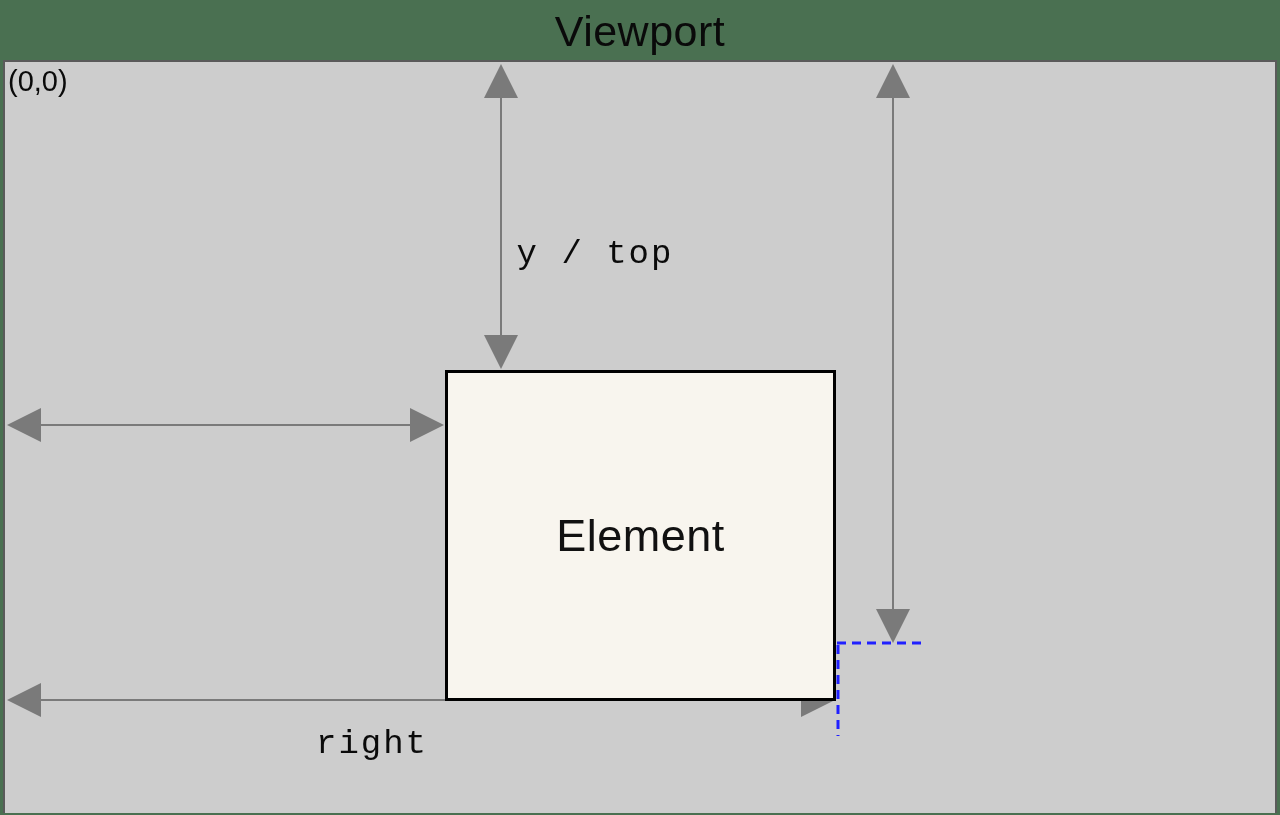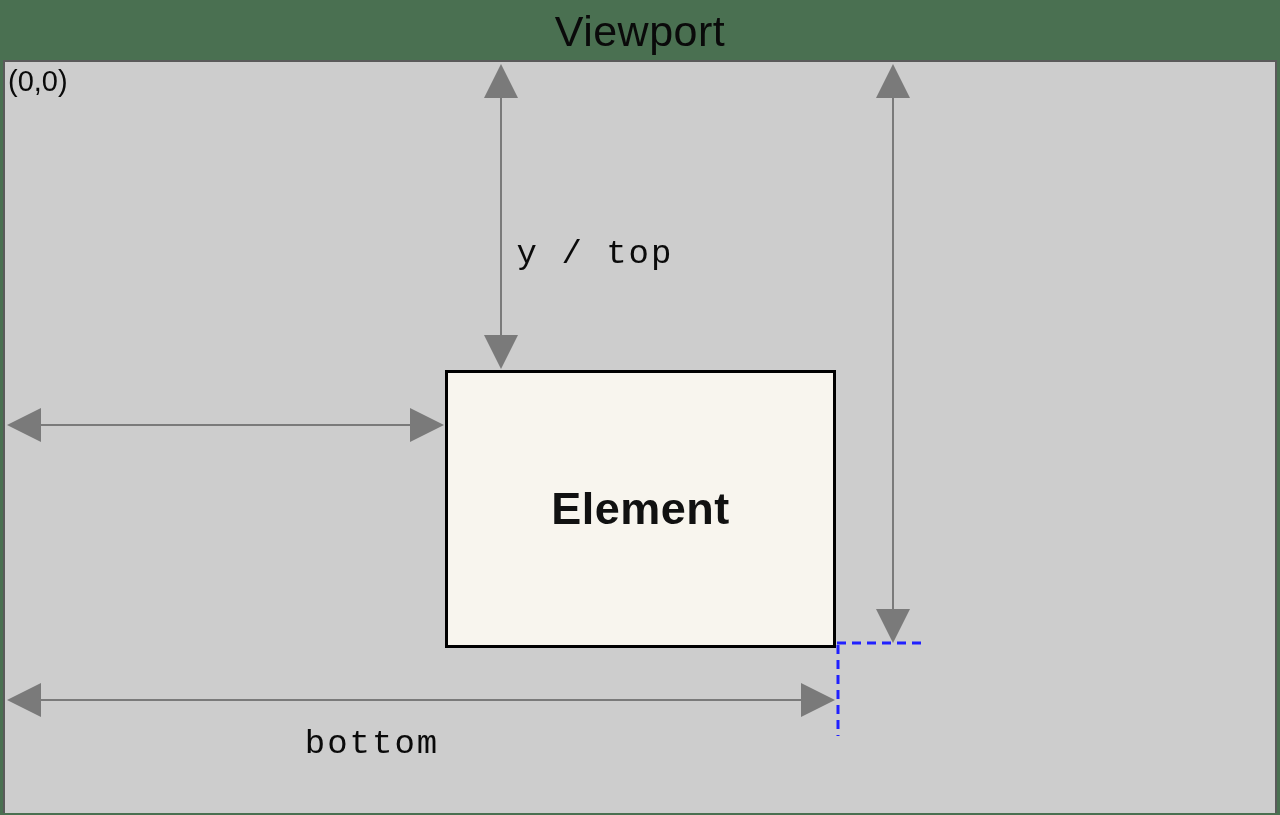--- a/index.html
+++ b/index.html
@@ -51,28 +51,27 @@
   .origin-label {
     position: absolute;
     left: 3px; top: 2px;
     font-size: 29px;
     line-height: 1.2;
     color: #0a0a0a;
   }
   .element-box {
     position: absolute;
     left: 440px; top: 308px;
-    width: 391px; height: 278px;
+    width: 391px; height: 331px;
     box-sizing: border-box;
     background: var(--element-fill);
     border: 3px solid var(--element-border);
     display: flex;
     align-items: center;
     justify-content: center;
-    font-weight: bold;
   }
   .element-label {
     font-size: 45px;
     color: #111111;
     letter-spacing: 0.5px;
   }
   svg.overlay {
     position: absolute;
     left: 0; top: 0;
     width: 1270px; height: 751px;
@@ -143,16 +142,16 @@
         <line class="guide-line" x1="832" y1="581" x2="922" y2="581"></line>
         <line class="guide-line" x1="833" y1="583" x2="833" y2="674"></line>
       </g>
     </svg>
 
     <div class="element-box">
       <div class="element-label">Element</div>
     </div>
 
     <div class="measure-label lbl-y-top">y / top</div>
-    <div class="measure-label lbl-right">bottom</div>
+    <div class="measure-label lbl-right">right</div>
 
   </div>
 </div>
 
 </body></html>

